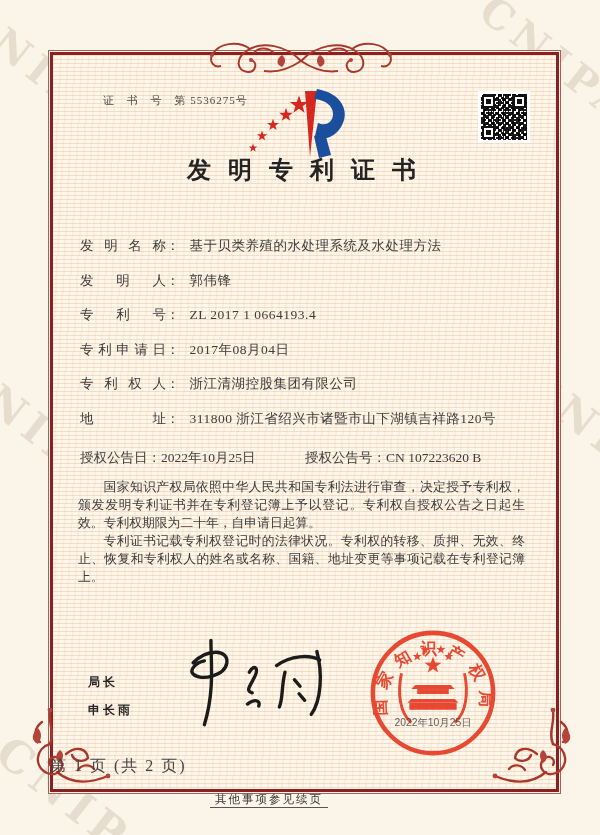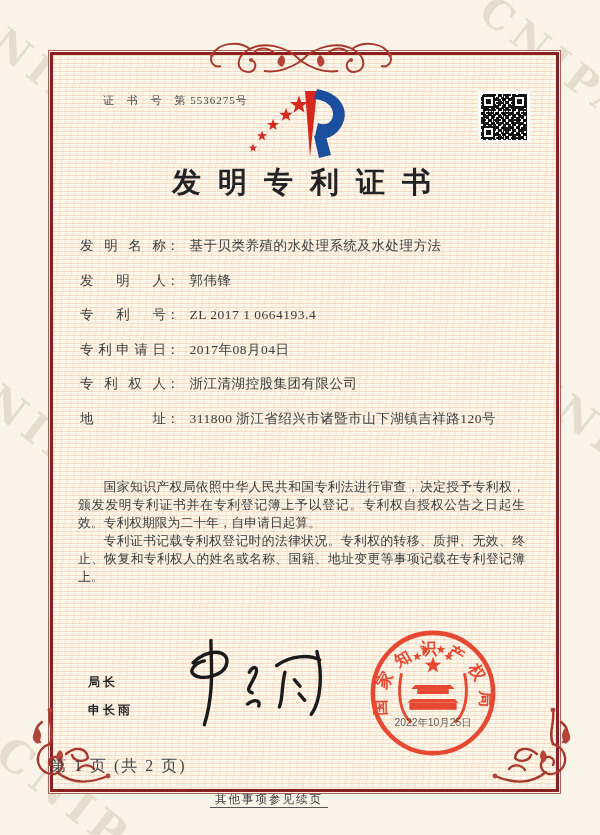--- a/index.html
+++ b/index.html
@@ -28,22 +28,22 @@
   .logo{position:absolute;left:243px;top:85px;}
   .qr{position:absolute;left:481px;top:94px;width:46px;height:46px;background:#fff;
       box-shadow:0 0 0 3px #fff;
       background-image:repeating-conic-gradient(#1a1a1a 0 25%,#fff 0 50%),
                        repeating-conic-gradient(#1a1a1a 0 25%,#fff 0 50%);
       background-size:5px 5px,7px 7px;background-blend-mode:multiply;}
   .qr .f{position:absolute;width:9px;height:9px;border:2.6px solid #111;background:#fff;}
   .qr .f::after{content:"";position:absolute;left:2px;top:2px;width:5px;height:5px;background:#111;}
   .qr .f.tl{left:1px;top:1px}.qr .f.tr{right:1px;top:1px}.qr .f.bl{left:1px;bottom:1px}
 
-  .title{position:absolute;left:50px;top:163px;width:503px;text-align:center;
-         font-size:29px;font-weight:bold;color:#232323;letter-spacing:17px;text-indent:17px;}
+  .title{position:absolute;left:50px;top:154px;width:503px;text-align:center;
+         font-size:24px;font-weight:bold;color:#232323;letter-spacing:17px;text-indent:17px;}
 
   
   .fields{position:absolute;left:80px;top:237px;width:450px;font-size:13.5px;color:#3d3d3d;}
   .frow{height:20px;margin-bottom:14.5px;white-space:nowrap;}
   .f-label{display:inline-block;width:86px;text-align:justify;text-align-last:justify;
            vertical-align:top;}
   .f-colon{display:inline-block;}
   .f-value{display:inline-block;margin-left:10px;letter-spacing:0.5px;}
   .grant-row{position:absolute;left:80px;top:449px;font-size:13.5px;color:#3d3d3d;white-space:nowrap;}
   .grant-row .second{position:absolute;left:225px;top:0;}
@@ -184,20 +184,28 @@
       <span class="f-label">专利申请日</span><span class="f-colon">：</span><span class="f-value">2017年08月04日</span>
     </div>
     <div class="frow">
       <span class="f-label">专利权人</span><span class="f-colon">：</span><span class="f-value">浙江清湖控股集团有限公司</span>
     </div>
     <div class="frow">
       <span class="f-label">地址</span><span class="f-colon">：</span><span class="f-value">311800 浙江省绍兴市诸暨市山下湖镇吉祥路120号</span>
     </div>
   </div>
 
+  <div class="grant-row">
+    <span>
+      <span>授权公告日</span><span>：</span><span>2022年10月25日</span>
+    </span>
+    <span class="second">
+      <span>授权公告号</span><span>：</span><span>CN 107223620 B</span>
+    </span>
+  </div>
 
   <div class="paras">
     <p>国家知识产权局依照中华人民共和国专利法进行审查，决定授予专利权，颁发发明专利证书并在专利登记簿上予以登记。专利权自授权公告之日起生效。专利权期限为二十年，自申请日起算。</p>
     <p>专利证书记载专利权登记时的法律状况。专利权的转移、质押、无效、终止、恢复和专利权人的姓名或名称、国籍、地址变更等事项记载在专利登记簿上。</p>
   </div>
 
   <div class="signer">
     <div>局长</div>
     <div>申长雨</div>
   </div>

